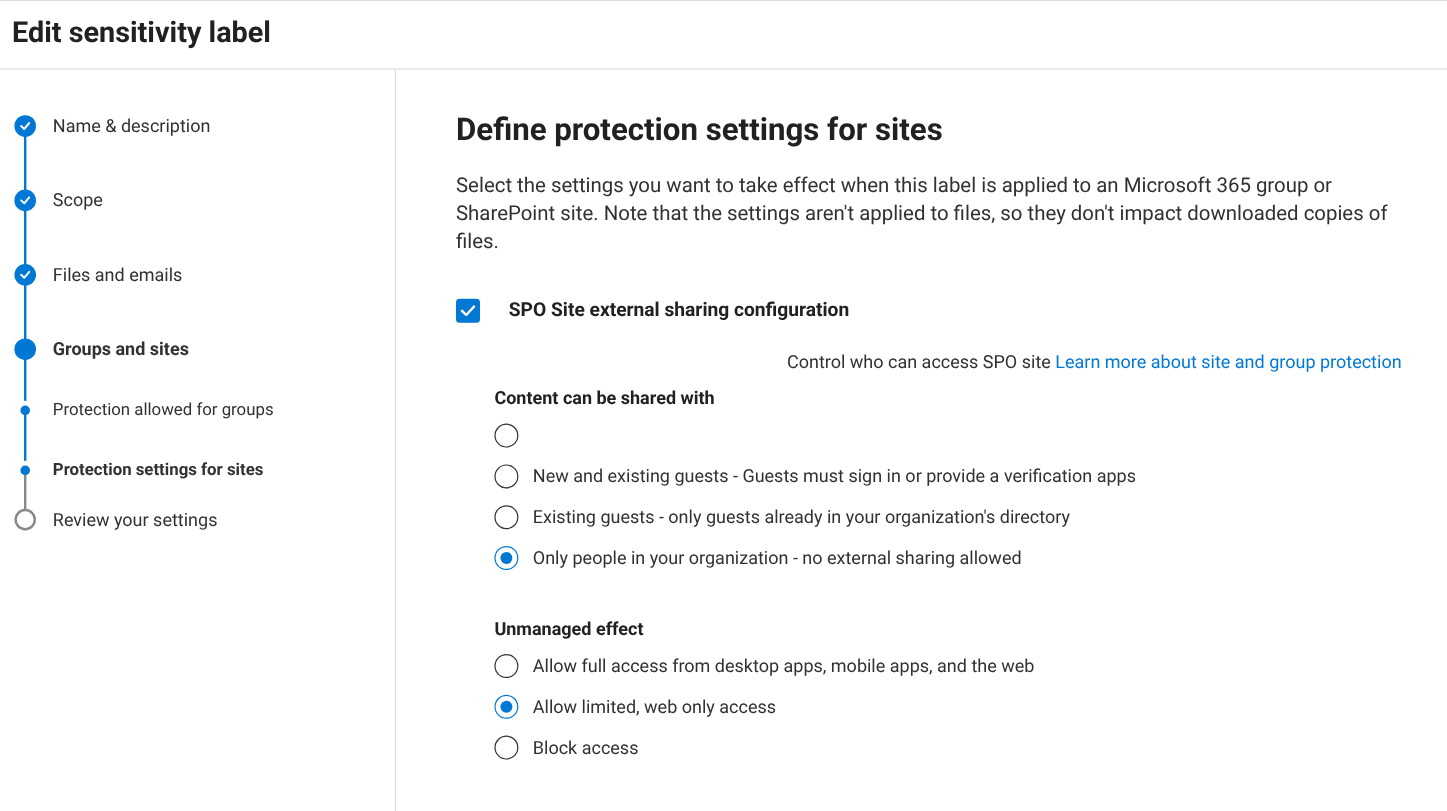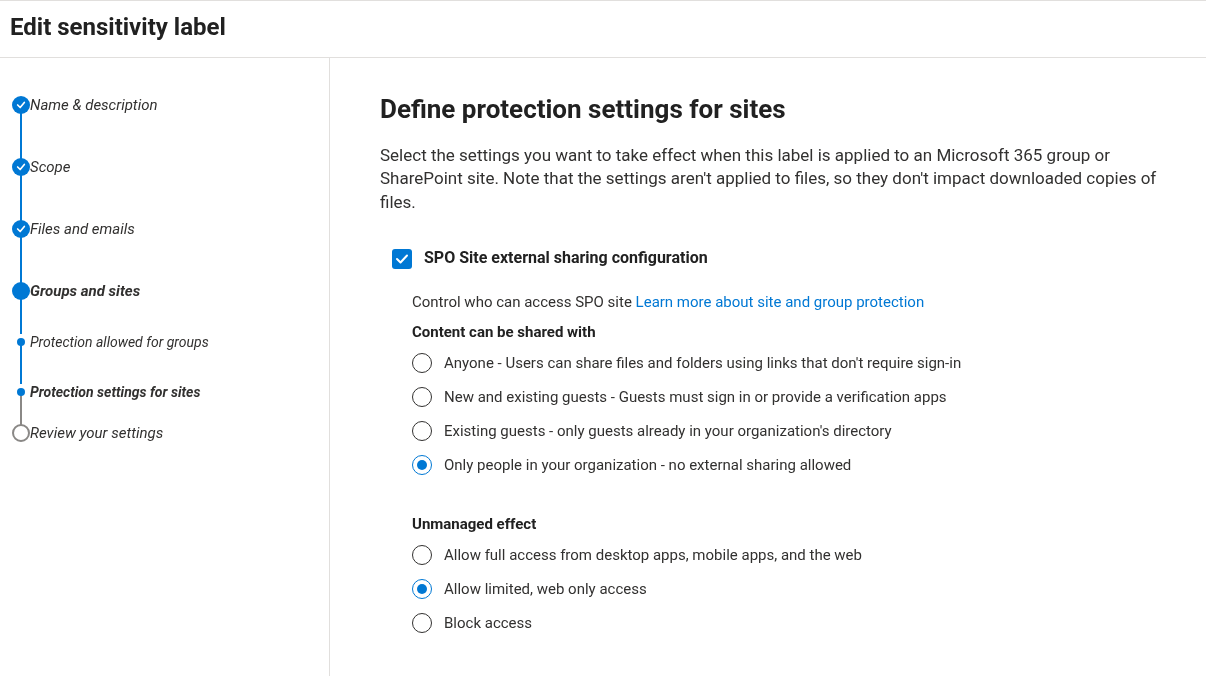--- a/index.html
+++ b/index.html
@@ -30,23 +30,23 @@
     border-right: 1px solid #e1dfdd;
     padding: 38px 10px 10px 10px;
   }
   .nav-list {
     list-style: none;
     position: relative;
   }
   .nav-item {
     display: flex;
     align-items: center;
+    gap: 14px;
     position: relative;
     padding-left: 2px;
-    font-style: italic;
   }
   .nav-item + .nav-item { margin-top: 44px; }
   .nav-item .marker {
     width: 18px;
     height: 18px;
     border-radius: 50%;
     display: flex;
     align-items: center;
     justify-content: center;
     flex-shrink: 0;
@@ -111,23 +111,22 @@
   }
   .desc {
     font-size: 17px;
     line-height: 1.38;
     color: #323130;
     margin-bottom: 34px;
     max-width: 780px;
   }
   .option-block {
     display: flex;
-    gap: 12px;
+    gap: 24px;
     margin-bottom: 6px;
-    margin-left: 12px;
   }
   .checkbox {
     width: 20px;
     height: 20px;
     border-radius: 3px;
     background: #0078d4;
     display: flex;
     align-items: center;
     justify-content: center;
     flex-shrink: 0;
@@ -137,20 +136,21 @@
   .option-title {
     font-size: 16px;
     font-weight: 700;
     color: #212121;
   }
   .option-sub {
     margin-left: 32px;
     font-size: 15px;
     color: #323130;
     margin-top: 24px;
+    text-align: right;
   }
   .option-sub a {
     color: #0078d4;
     text-decoration: none;
   }
   .section-label {
     font-size: 15px;
     font-weight: 700;
     color: #212121;
     margin: 12px 0 12px 32px;
@@ -277,21 +277,20 @@
       <div class="option-title">SPO Site external sharing configuration</div>
     </div>
     <div class="option-sub">
       <span>Control who can access SPO site </span><a href="#">Learn more about site and group protection</a>
     </div>
 
     <div class="section-label">Content can be shared with</div>
     <div class="radio-list">
       <div class="radio-item">
         <span class="radio"></span>
-        <span class="radio-label">Anyone - Users can share files and folders using links that don't require sign-in</span>
       </div>
       <div class="radio-item">
         <span class="radio"></span>
         <span class="radio-label">New and existing guests - Guests must sign in or provide a verification apps</span>
       </div>
       <div class="radio-item">
         <span class="radio"></span>
         <span class="radio-label">Existing guests - only guests already in your organization's directory</span>
       </div>
       <div class="radio-item">

